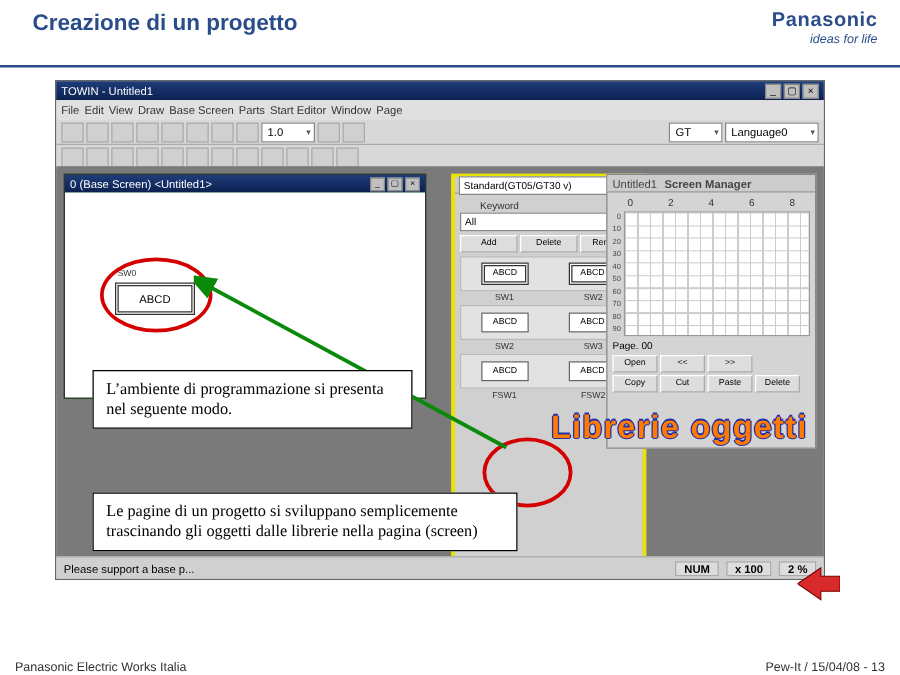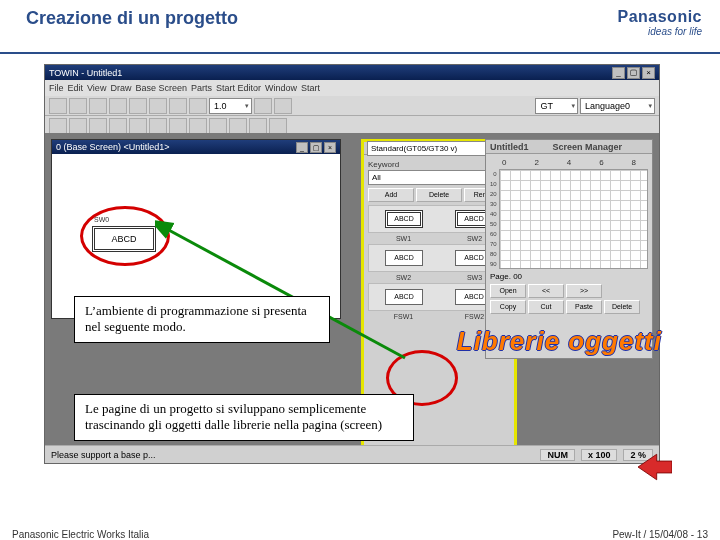--- a/index.html
+++ b/index.html
@@ -30,21 +30,21 @@
   .win-bar .wb{width:12px;height:11px;background:#c0c0c0;border:1px solid #888;margin-left:2px;color:#000;text-align:center;font-size:7px;line-height:9px;}
   .base-canvas { position:absolute; top:14px; left:0; right:0; bottom:0; background:#fff; }
   .red-circle { position:absolute; border:3px solid #d40000; border-radius:50%; }
   .obj-abcd { position:absolute; width:64px; height:26px; background:#fff; border:3px double #333; text-align:center; line-height:20px; font-size:9px; }
   .sw-tag { position:absolute; font-size:7px; color:#333; }
   
   .win-lib { position:absolute; left:316px; top:6px; width:156px; height:320px; background:#fca5a5; border:3px solid #e6e600; }
   .lib-inner { position:absolute; inset:0; background:#d0d0d0; }
   .lib-bar { height:13px; background:#ccc; border-bottom:1px solid #999; display:flex; align-items:center; padding:0 3px; }
   .lib-body { padding:3px 4px; }
-  .lbl { font-size:8px; color:#333; margin:2px 0 1px; display:block; }
+  .lbl { font-size:8px; color:#333; margin:2px 16px 1px; display:block; }
   .drop { height:15px; background:#fff; border:1px solid #888; padding:0 12px 0 3px; position:relative; font-size:8px; line-height:13px; }
   .drop::after{content:"▾";position:absolute;right:2px;font-size:7px;color:#555;}
   .btnrow { display:flex; gap:2px; margin:3px 0; }
   .btn { flex:1; height:14px; background:#ddd; border:1px outset #fff; font-size:7px; text-align:center; line-height:12px; }
   .pair { display:flex; justify-content:space-around; align-items:center; height:28px; margin:2px 0; border:1px solid #bbb; background:#e2e2e2;}
   .chip { width:38px; height:16px; border:1px solid #666; background:#fff; font-size:7px; text-align:center; line-height:14px; }
   .chip.dual { border:3px double #333; height:18px; line-height:12px; }
   .cap { text-align:center; font-size:7px; color:#333; }
   .lib-circle { position:absolute; left:22px; top:208px; width:72px; height:56px; border:3px solid #d40000; border-radius:50%; }
   
@@ -56,21 +56,21 @@
   .grid-wrap { display:flex; gap:2px; }
   .rownums { font-size:6px; line-height:10px; text-align:right; color:#444; }
   .grid { flex:1; background:#fff; border:1px solid #999; height:100px; background-image:repeating-linear-gradient(#ccc 0 1px,transparent 1px 10px),repeating-linear-gradient(90deg,#ccc 0 1px,transparent 1px 10px); }
   .mgr-page { font-size:8px; margin:3px 0; }
   .mgr-btns { display:flex; flex-wrap:wrap; gap:2px; }
   .mgr-btns .btn { flex:none; width:36px; }
   
   .callout { position:absolute; border:1px solid #000; background:#fff; padding:6px 10px; font-family:"Times New Roman",serif; font-size:13px; line-height:1.25; }
   .c1 { left:74px; top:296px; width:256px; }
   .c2 { left:74px; top:394px; width:340px; }
-  .bigtext { position:absolute; right:58px; top:326px; font-size:26px; font-weight:bold; font-style:italic; color:#ff7a00; letter-spacing:1px; text-shadow:-1px 0 #2030a8,1px 0 #2030a8,0 -1px #2030a8,0 1px #2030a8; }
+  .bigtext { position:absolute; right:74px; top:326px; font-size:26px; font-weight:bold; color:#ff7a00; letter-spacing:1px; text-shadow:-1px 0 #2030a8,1px 0 #2030a8,0 -1px #2030a8,0 1px #2030a8; }
   .arrow-green { position:absolute; }
   .arrow-red { position:absolute; right:48px; bottom:58px; width:34px; height:30px; }
   .arrow-red svg{width:100%;height:100%;}
   .footer { position:absolute; left:0; right:0; bottom:0; height:22px; display:flex; justify-content:space-between; align-items:flex-end; padding:0 12px; font-size:10px; color:#333; }
 </style>
 </head>
 <body>
 
 <div class="slide">
 
@@ -92,21 +92,21 @@
     </div>
     <div class="menubar">
       <span>File</span>
       <span>Edit</span>
       <span>View</span>
       <span>Draw</span>
       <span>Base Screen</span>
       <span>Parts</span>
       <span>Start Editor</span>
       <span>Window</span>
-      <span>Start</span>
+      <span>Page</span>
     </div>
     <div class="toolbar">
       <span class="toolbtn"></span>
       <span class="toolbtn"></span>
       <span class="toolbtn"></span>
       <span class="toolbtn"></span>
       <span class="toolbtn"></span>
       <span class="toolbtn"></span>
       <span class="toolbtn"></span>
       <span class="toolbtn"></span>
@@ -186,21 +186,21 @@
                 <span class="cap">FSW1</span>
                 <span class="cap">FSW2</span>
               </div>
           </div>
           <div class="lib-circle"></div>
         </div>
       </div>
 
       <div class="win-mgr">
         <div class="mgr-bar">
-          <span style="font-weight:bold;margin-right:24px;">Untitled1</span>
+          <span style="font-weight:normal;margin-right:6px;">Untitled1</span>
           <span>Screen Manager</span>
         </div>
         <div class="mgr-body">
           <div class="mgr-hdr">
             <span>0</span>
             <span>2</span>
             <span>4</span>
             <span>6</span>
             <span>8</span>
           </div>

